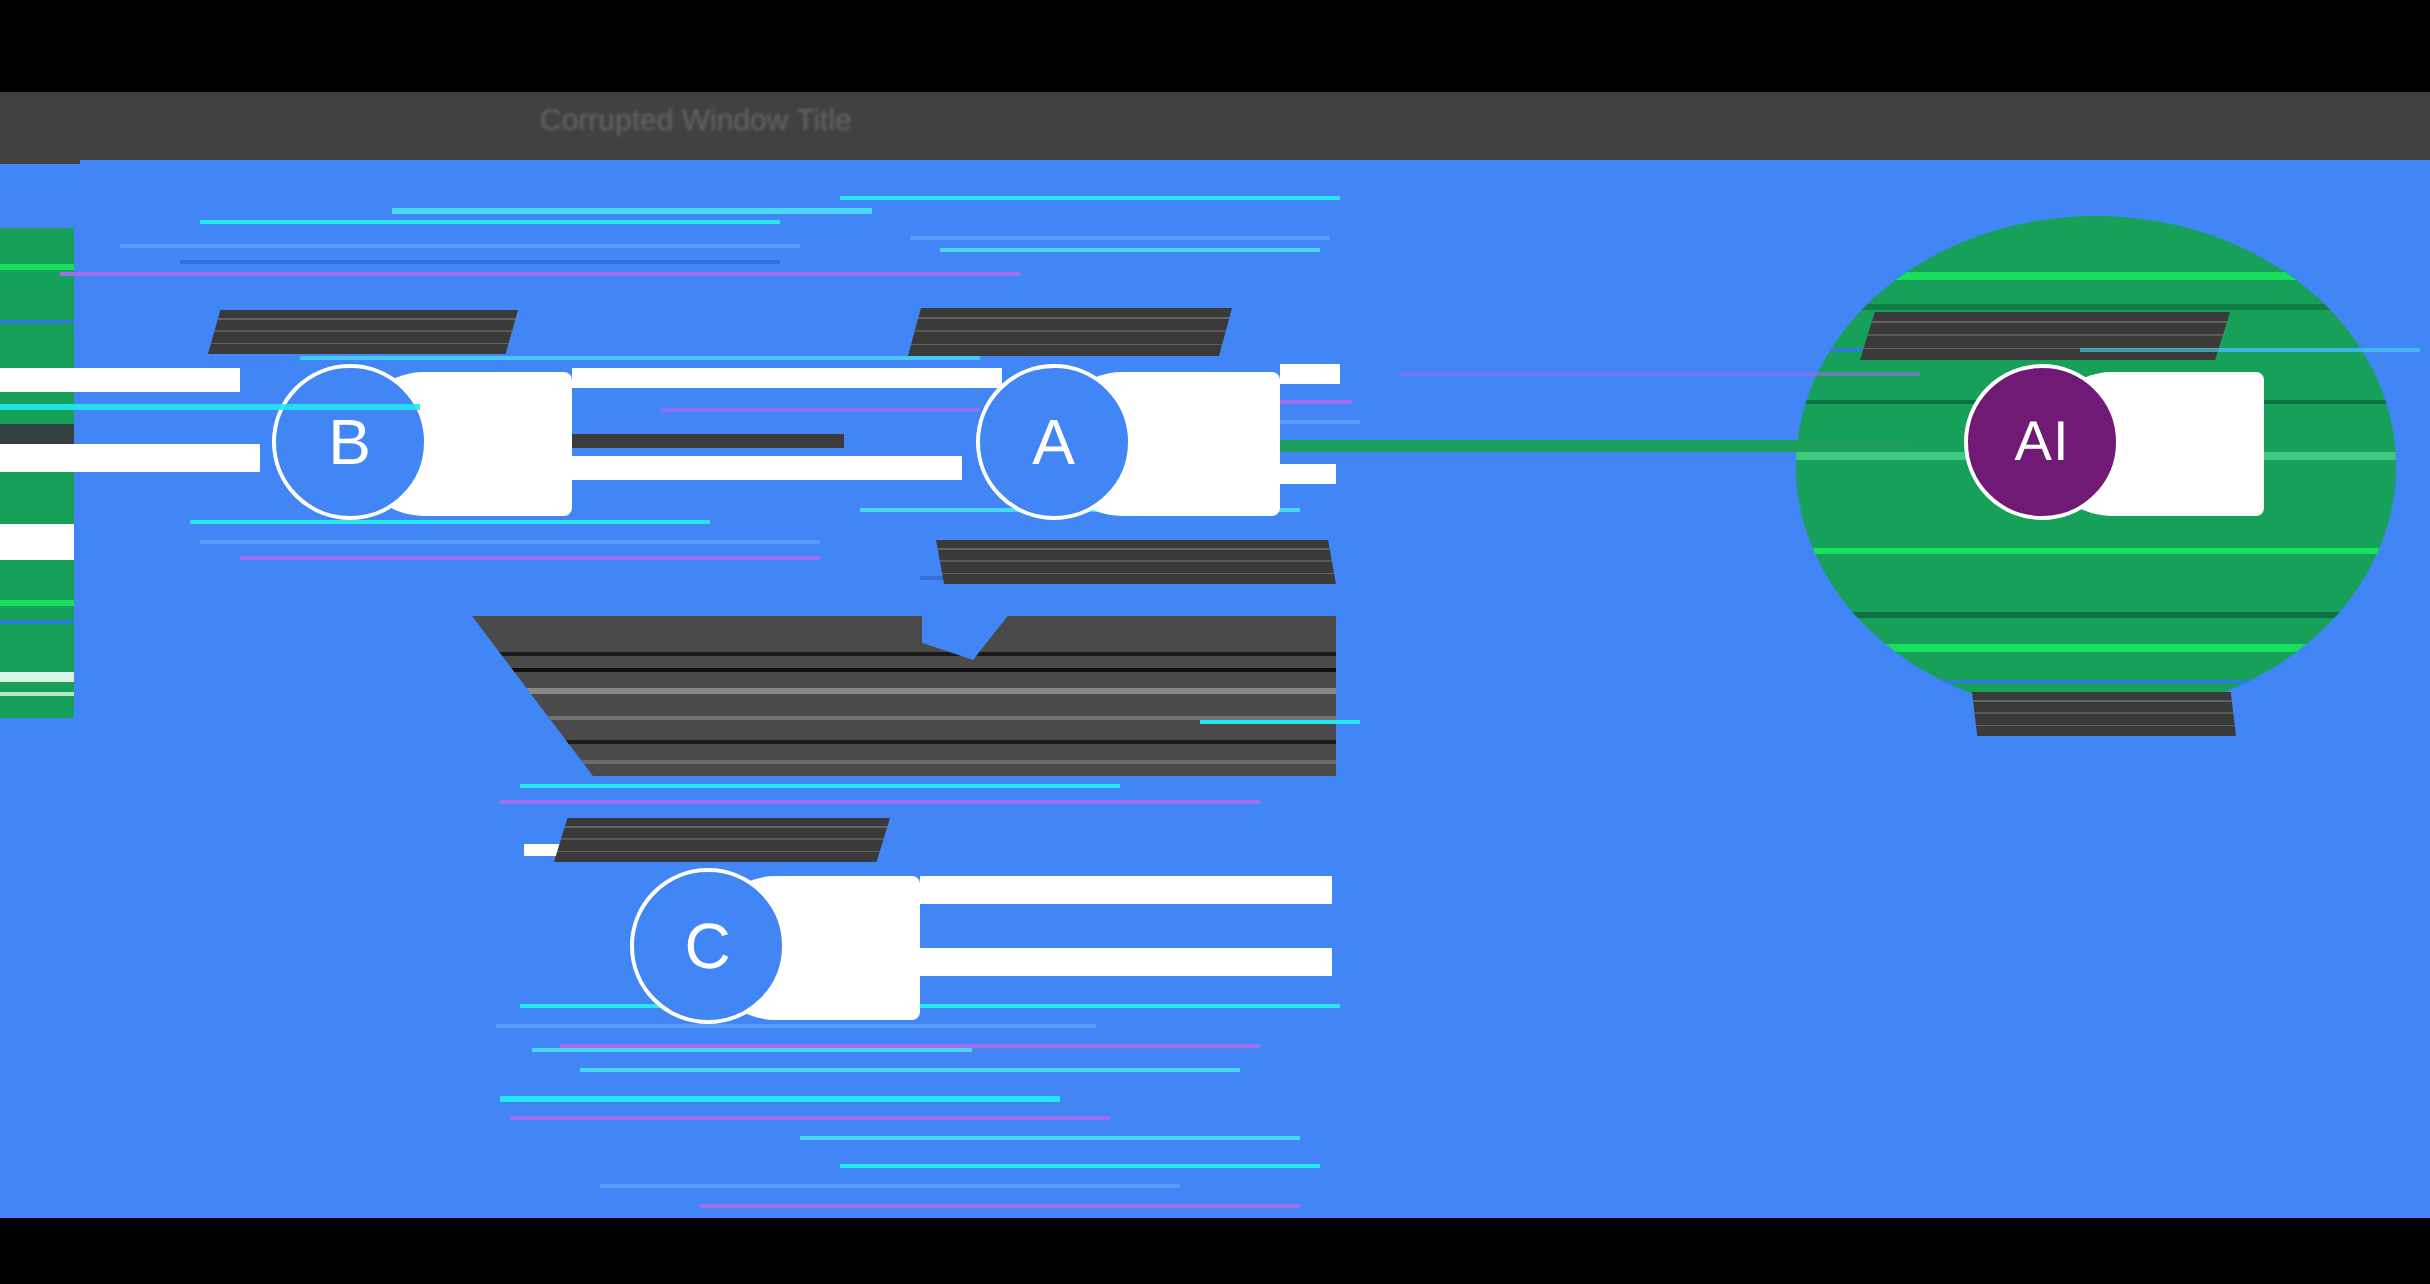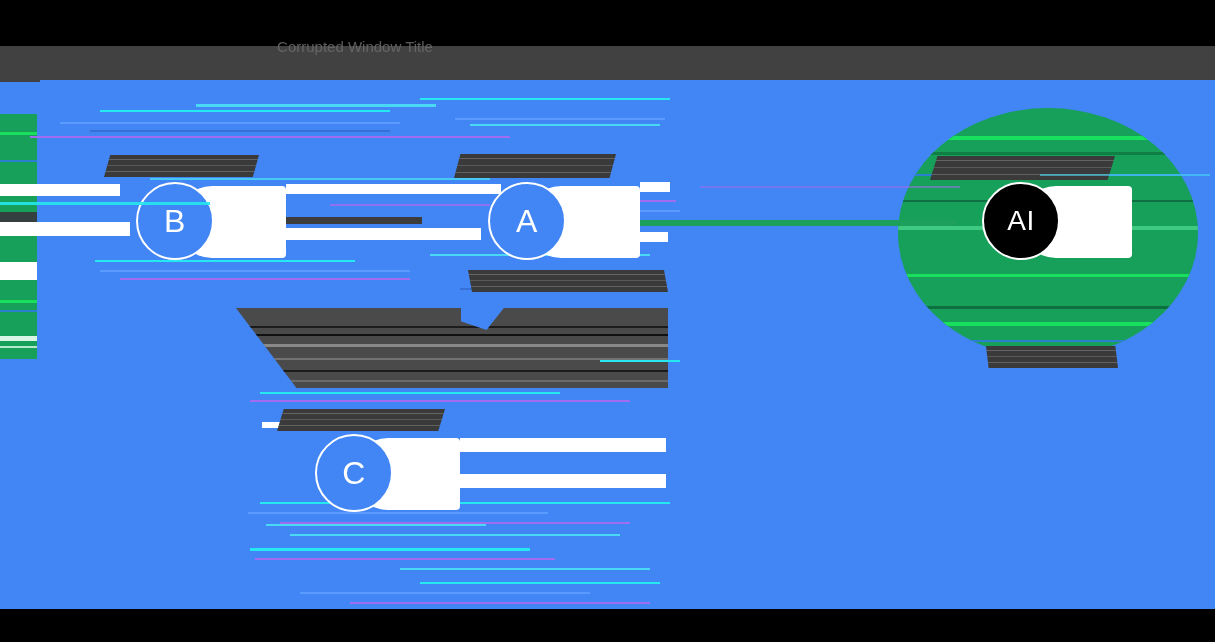--- a/index.html
+++ b/index.html
@@ -13,22 +13,22 @@
   
   #app { position:absolute; inset:0; background:#000; }
 
   .topbar-black { position:absolute; left:0; top:0; width:1215px; height:46px; background:#000000; }
 
   .titlebar {
     position:absolute; left:0; top:46px; width:1215px; height:36px;
     background:#414141;
   }
   .titlebar-title {
-    position:absolute; left:270px; top:34px; width:170px; height:26px;
-    color:#5b5b5b; font-size:15px; line-height:26px; text-align:center;
+    position:absolute; left:270px; top:48px; width:170px; height:26px;
+    color:#5b5b5b; font-size:15px; line-height:26px; text-align:left;
     white-space:nowrap; overflow:hidden;
     filter:blur(0.7px) contrast(0.55);
     opacity:.85;
   }
   .titlebar-underline {
     position:absolute; left:40px; top:80px; width:1175px; height:3px; background:#4285f4;
   }
 
   
   .canvas {
@@ -89,21 +89,21 @@
   .pill.sq-right { border-top-right-radius:4px; border-bottom-right-radius:4px; }
 
   .node-circle {
     position:absolute; border-radius:50%;
     border:2px solid #ffffff;
     display:flex; align-items:center; justify-content:center;
     color:#ffffff; font-weight:400;
     letter-spacing:.5px;
   }
   .node-blue { background:#4285f4; }
-  .node-green { background:#000000; }
+  .node-green { background:#701a75; }
 
   
   #pill-b { left:176px; top:104px; width:110px; }
   #circle-b { left:136px; top:100px; width:78px; height:78px; font-size:32px; }
   
   #pill-a { left:525px; top:104px; width:115px; }
   #circle-a { left:488px; top:100px; width:78px; height:78px; font-size:32px; }
   
   #pill-c { left:352px; top:356px; width:108px; }
   #circle-c { left:315px; top:352px; width:78px; height:78px; font-size:32px; }

